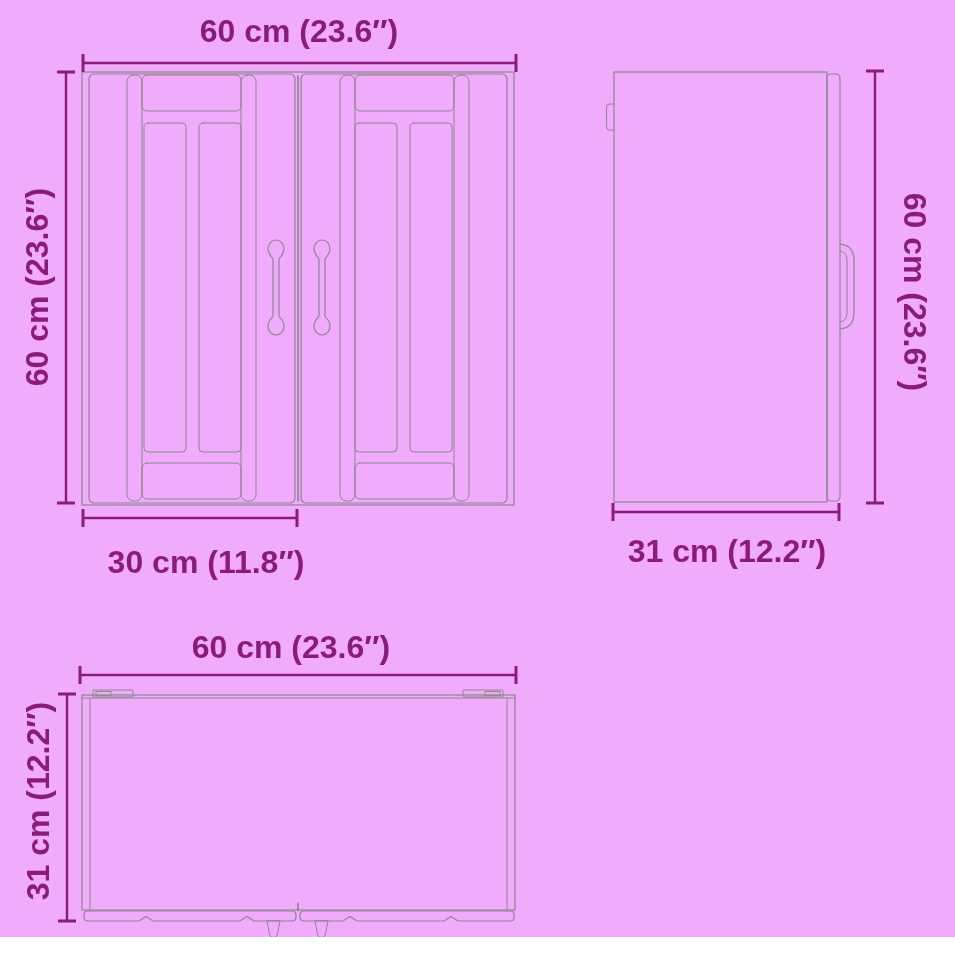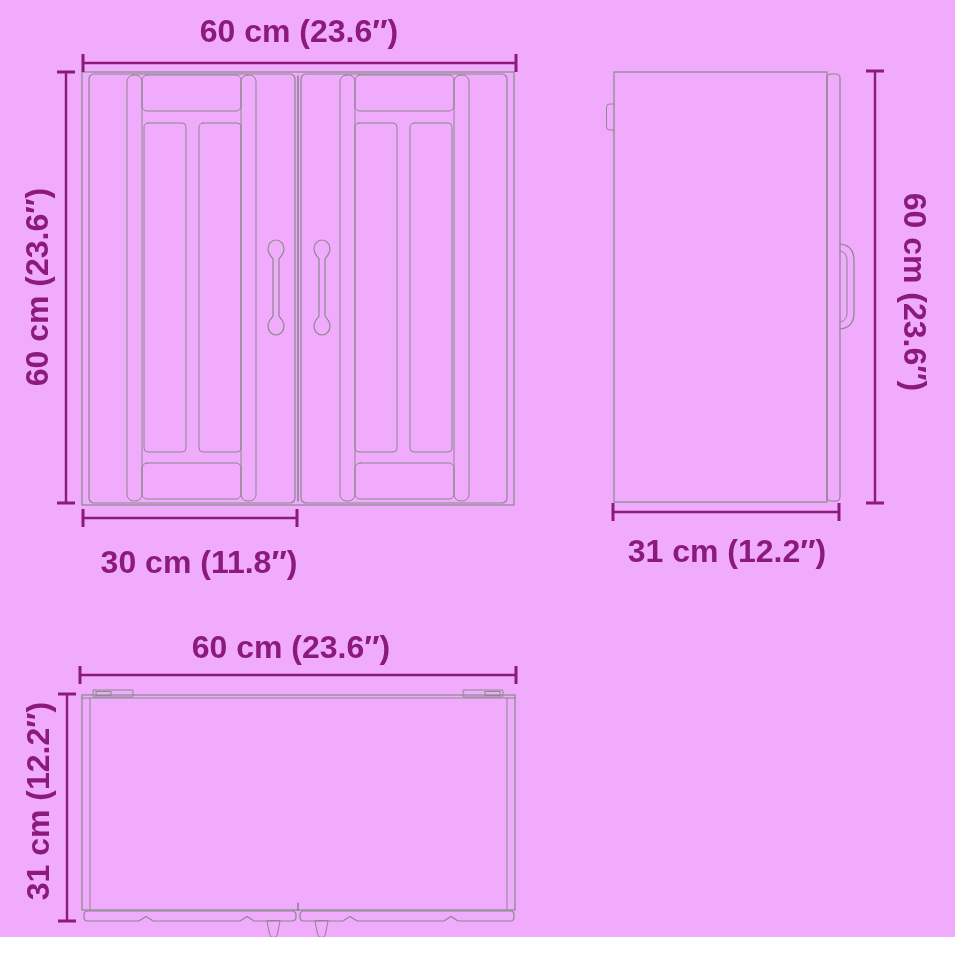--- a/index.html
+++ b/index.html
@@ -136,21 +136,21 @@
         <line class="tick" x1="58" y1="694" x2="76" y2="694"></line>
         <line class="tick" x1="58" y1="921" x2="76" y2="921"></line>
       </g>
     </g>
   </svg>
 
   <div class="dim-label" style="left:299px;top:31px;">60 cm (23.6″)</div>
 
   <div class="dim-label rot-ccw" style="left:37px;top:287px;">60 cm (23.6″)</div>
 
-  <div class="dim-label" style="left:199px;top:562px;">30 cm (11.8″)</div>
+  <div class="dim-label" style="left:206px;top:562px;">30 cm (11.8″)</div>
 
   <div class="dim-label rot-cw" style="left:914px;top:292px;">60 cm (23.6″)</div>
 
   <div class="dim-label" style="left:727px;top:551px;">31 cm (12.2″)</div>
 
   <div class="dim-label" style="left:291px;top:647px;">60 cm (23.6″)</div>
 
   <div class="dim-label rot-ccw" style="left:38px;top:801px;">31 cm (12.2″)</div>
 
 </div>

